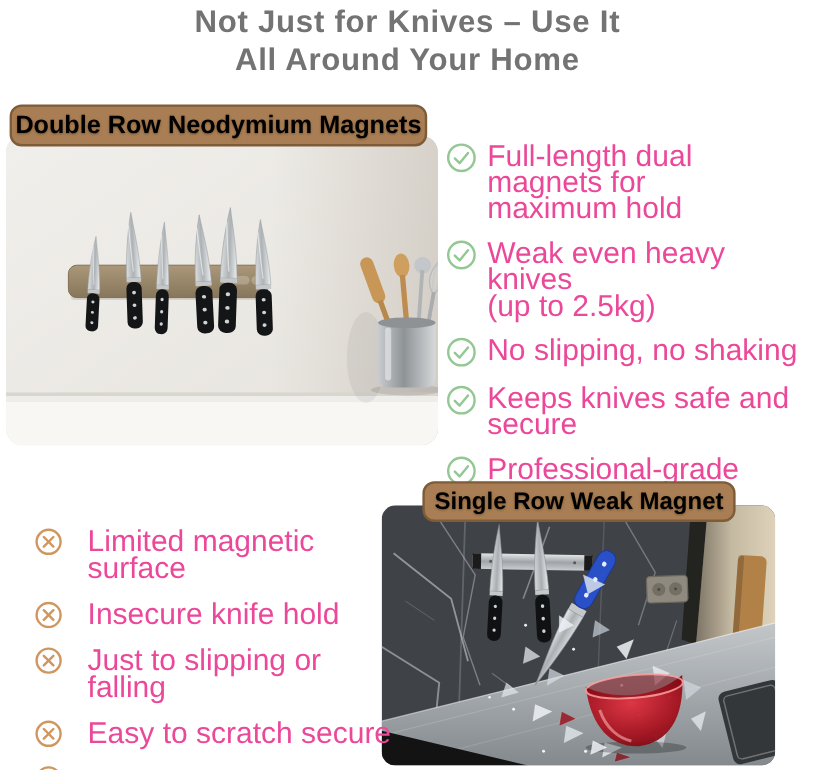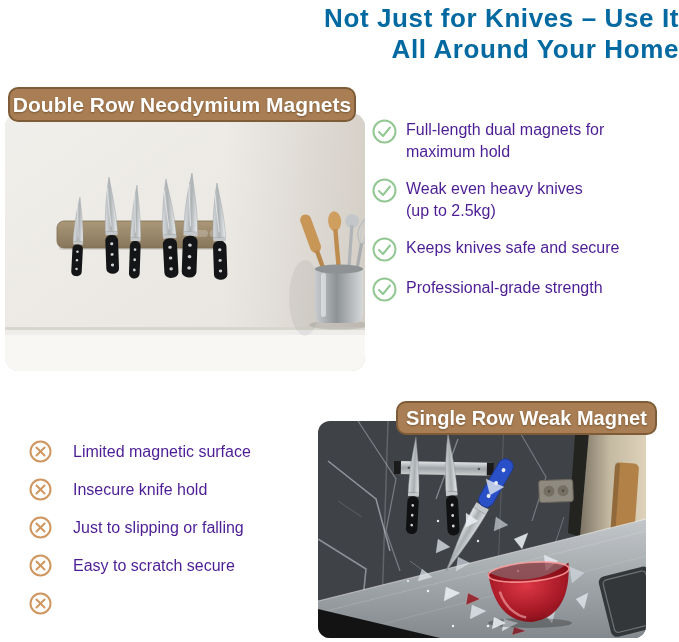--- a/index.html
+++ b/index.html
@@ -1,43 +1,43 @@
 <!DOCTYPE html>
 <html><head>
 <meta charset="utf-8">
 <style>
   html,body{margin:0;padding:0;background:#ffffff;}
   body{width:679px;height:642px;font-family:"Liberation Sans",sans-serif;}
   .canvas{position:relative;width:679px;height:642px;background:#fff;overflow:hidden;}
 
   
-  .title{position:absolute;top:0;left:0;width:100%;padding-top:3px;text-align:right;
-         color:#0369a1;font-weight:bold;font-size:26px;line-height:31px;letter-spacing:.6px;}
+  .title{position:absolute;top:0;left:0;width:100%;padding-top:3px;text-align:center;
+         color:#737373;font-weight:bold;font-size:26px;line-height:31px;letter-spacing:.6px;}
 
   
   .photo{position:absolute;overflow:hidden;background:#ececea;box-shadow:inset 0 0 0 1px rgba(0,0,0,0.05);}
   .photo1{left:5px;top:113px;width:360px;height:258px;border-radius:14px;}
   .photo2{left:318px;top:421px;width:328px;height:217px;border-radius:12px;}
   .photo svg{display:block;width:100%;height:100%;}
 
   
   .banner{position:absolute;display:flex;align-items:center;justify-content:center;box-sizing:border-box;
-          background:#a97e54;border:2px solid #7e5c38;border-radius:10px;color:#ffffff;font-weight:bold;
+          background:#a97e54;border:2px solid #7e5c38;border-radius:10px;color:#000000;font-weight:bold;
           text-shadow:0 1px 2px rgba(60,35,10,.45);}
   .banner1{left:8px;top:87px;width:348px;height:35px;font-size:21px;}
-  .banner2{left:352px;top:401px;width:261px;height:34px;font-size:20px;margin-left:44px;}
+  .banner2{left:352px;top:401px;width:261px;height:34px;font-size:20px;}
 
   
   ul{list-style:none;margin:0;padding:0;position:absolute;}
   .pros{left:372px;top:119px;width:302px;}
   .cons{left:29px;top:440px;width:300px;}
   li{display:flex;align-items:flex-start;margin-bottom:15px;}
   .icon{flex:0 0 auto;}
   .icon svg{display:block;}
-  .txt{white-space:pre-line;font-size:16px;line-height:22px;color:#4c1d95;padding-left:9px;}
+  .txt{white-space:pre-line;font-size:25px;line-height:22px;color:#ec4899;padding-left:9px;}
   .cons .txt{line-height:23px;padding-left:21px;}
 </style>
 </head>
 <body>
 
 <div class="canvas">
 
   <header class="title">
     <div>Not Just for Knives – Use It</div>
     <div>All Around Your Home</div>
@@ -148,20 +148,29 @@
     </li>
     <li>
       <span class="icon">
         <svg width="25" height="25" viewBox="0 0 25 25">
             <circle cx="12.5" cy="12.5" r="11" fill="none" stroke="#93c793" stroke-width="2"></circle>
             <polyline points="7,13 11,17 18,8.5" fill="none" stroke="#93c793" stroke-width="2" stroke-linecap="round" stroke-linejoin="round"></polyline>
           </svg>
       </span>
       <span class="txt">Weak even heavy knives
 (up to 2.5kg)</span>
+    </li>
+    <li>
+      <span class="icon">
+        <svg width="25" height="25" viewBox="0 0 25 25">
+            <circle cx="12.5" cy="12.5" r="11" fill="none" stroke="#93c793" stroke-width="2"></circle>
+            <polyline points="7,13 11,17 18,8.5" fill="none" stroke="#93c793" stroke-width="2" stroke-linecap="round" stroke-linejoin="round"></polyline>
+          </svg>
+      </span>
+      <span class="txt">No slipping, no shaking</span>
     </li>
     <li>
       <span class="icon">
         <svg width="25" height="25" viewBox="0 0 25 25">
             <circle cx="12.5" cy="12.5" r="11" fill="none" stroke="#93c793" stroke-width="2"></circle>
             <polyline points="7,13 11,17 18,8.5" fill="none" stroke="#93c793" stroke-width="2" stroke-linecap="round" stroke-linejoin="round"></polyline>
           </svg>
       </span>
       <span class="txt">Keeps knives safe and secure</span>
     </li>

